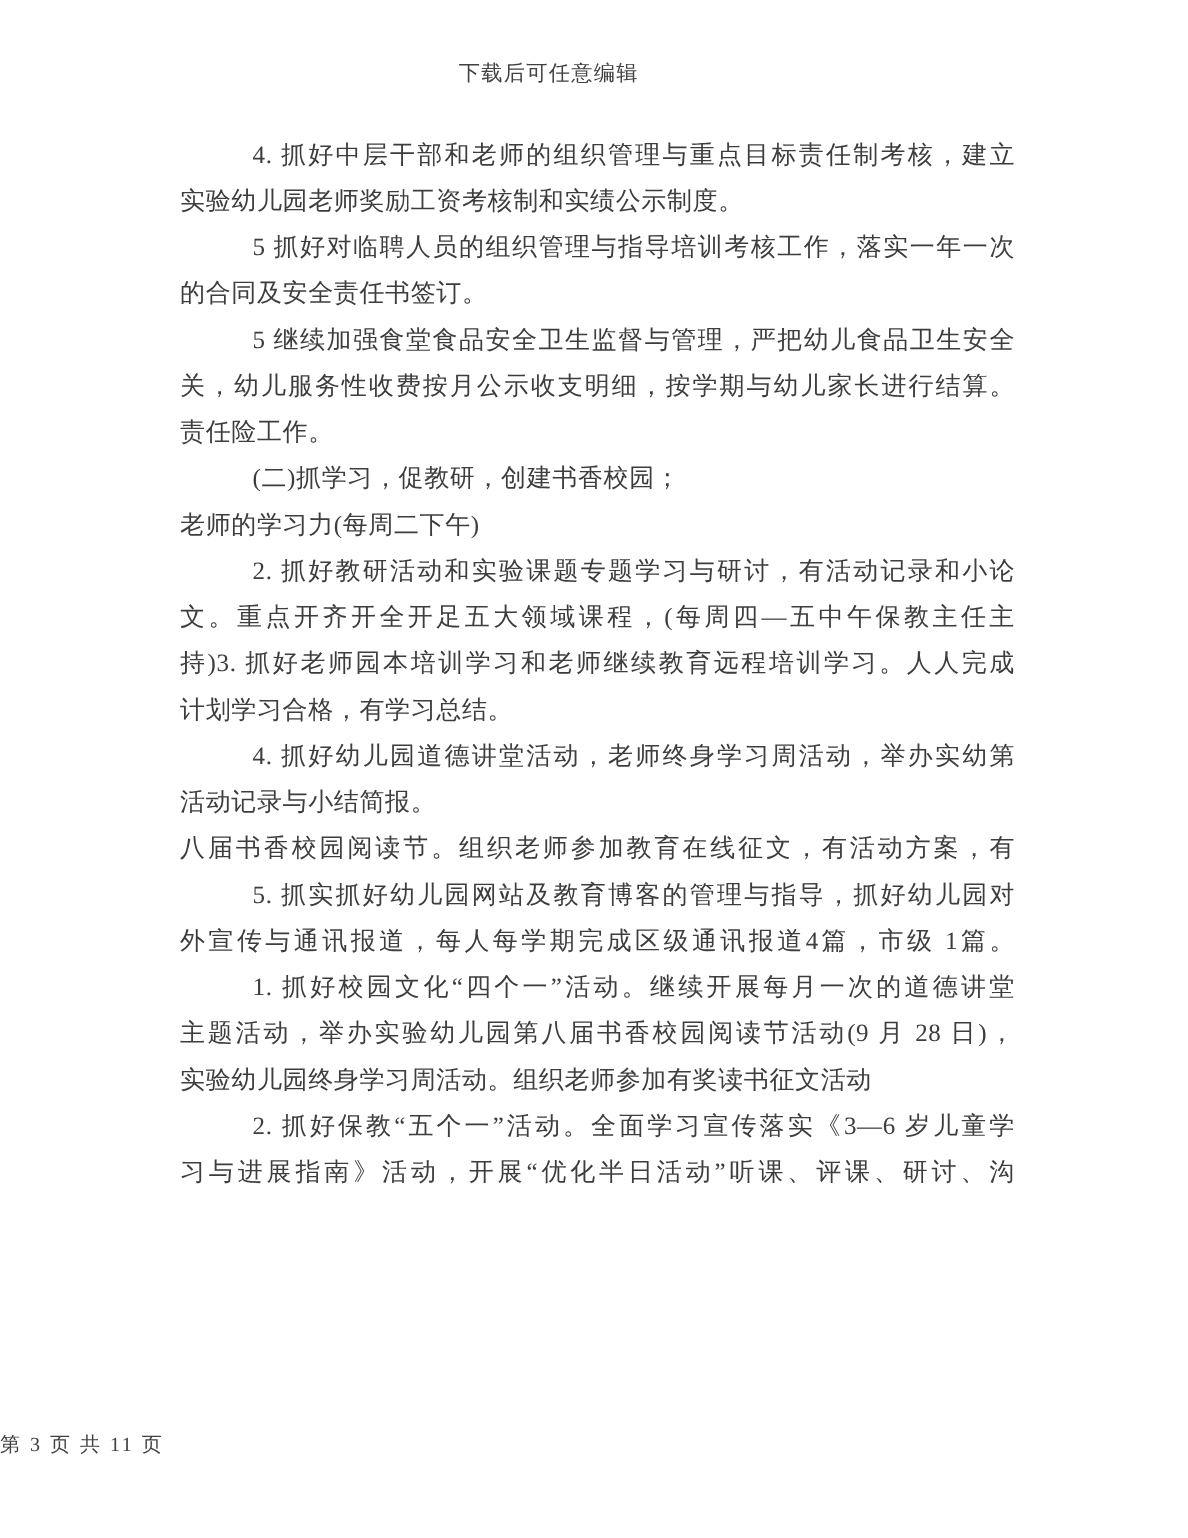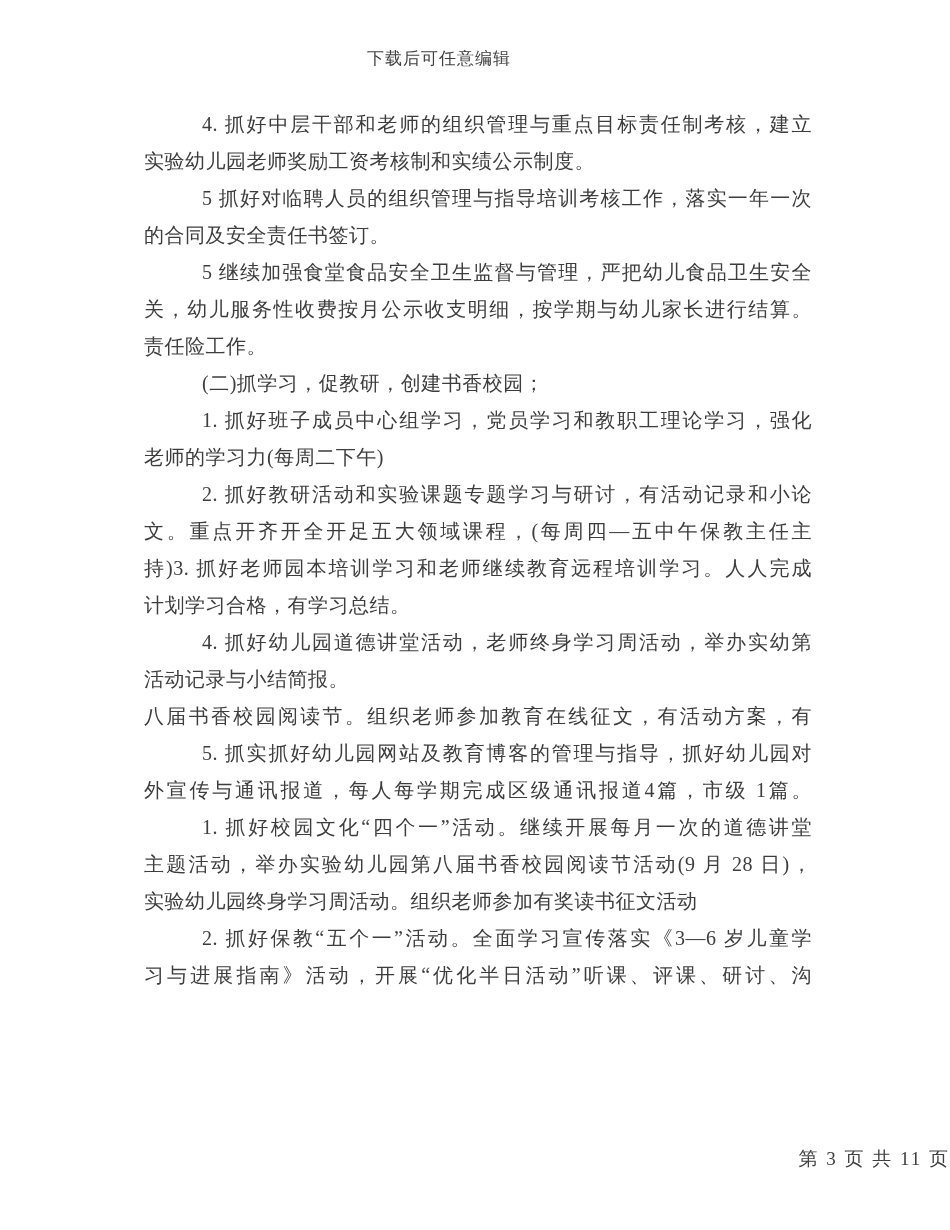--- a/index.html
+++ b/index.html
@@ -38,41 +38,40 @@
   .line.full {
     text-align: justify;
     text-align-last: justify;
     text-justify: inter-character;
   }
   .line.indent { text-indent: 58px; }
   .page-footer {
     position: absolute;
     top: 1146px; left: 0;
     width: 950px;
-    text-align: right;
-    font-size: 19px;
+    text-align: left;
+    font-size: 16px;
     letter-spacing: 2px;
     color: #404040;
   }
 </style>
 </head>
 <body>
 
 <div class="watermark">下载后可任意编辑</div>
 
 <div class="doc-body">
   <div class="line indent full">4. 抓好中层干部和老师的组织管理与重点目标责任制考核，建立</div>
   <div class="line">实验幼儿园老师奖励工资考核制和实绩公示制度。</div>
   <div class="line indent full">5 抓好对临聘人员的组织管理与指导培训考核工作，落实一年一次</div>
   <div class="line">的合同及安全责任书签订。</div>
   <div class="line indent full">5 继续加强食堂食品安全卫生监督与管理，严把幼儿食品卫生安全</div>
   <div class="line full">关，幼儿服务性收费按月公示收支明细，按学期与幼儿家长进行结算。</div>
   <div class="line">责任险工作。</div>
   <div class="line indent">(二)抓学习，促教研，创建书香校园；</div>
-  <div class="line indent full">1. 抓好班子成员中心组学习，党员学习和教职工理论学习，强化</div>
   <div class="line">老师的学习力(每周二下午)</div>
   <div class="line indent full">2. 抓好教研活动和实验课题专题学习与研讨，有活动记录和小论</div>
   <div class="line full">文。重点开齐开全开足五大领域课程，(每周四—五中午保教主任主</div>
   <div class="line full">持)3. 抓好老师园本培训学习和老师继续教育远程培训学习。人人完成</div>
   <div class="line">计划学习合格，有学习总结。</div>
   <div class="line indent full">4. 抓好幼儿园道德讲堂活动，老师终身学习周活动，举办实幼第</div>
   <div class="line">活动记录与小结简报。</div>
   <div class="line full">八届书香校园阅读节。组织老师参加教育在线征文，有活动方案，有</div>
   <div class="line indent full">5. 抓实抓好幼儿园网站及教育博客的管理与指导，抓好幼儿园对</div>
   <div class="line full">外宣传与通讯报道，每人每学期完成区级通讯报道4篇，市级 1篇。</div>

